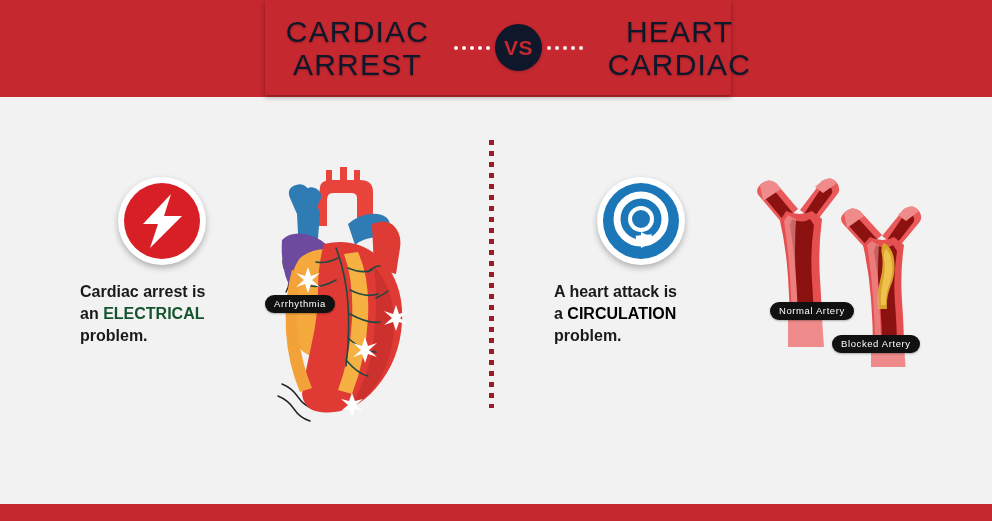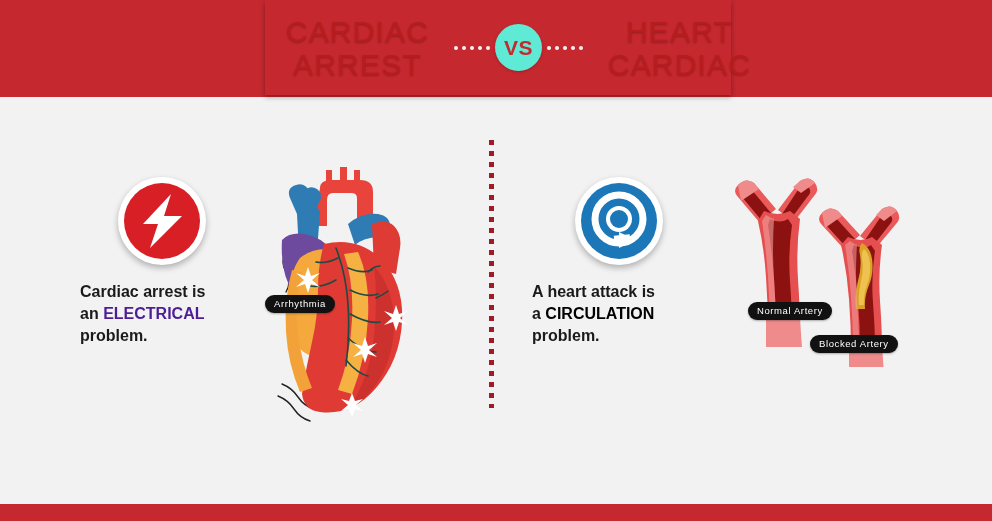--- a/index.html
+++ b/index.html
@@ -43,21 +43,21 @@
     position: absolute;
     left: 265px;
     top: 0;
     width: 466px;
     height: 95px;
     display: flex;
     align-items: center;
     justify-content: space-between;
   }
   .header-title {
-    color: #b91c1c;
+    color: #0f172a;
     font-size: 30px;
     line-height: 33px;
     letter-spacing: 1.2px;
     text-align: center;
     font-weight: 400;
     white-space: pre-line;
     text-shadow: 0 1px 2px rgba(0,0,0,0.25);
     flex: 0 0 auto;
     width: 185px;
   }
@@ -81,21 +81,21 @@
     width: 4px;
     height: 4px;
     border-radius: 50%;
     background: #ffffff;
     opacity: 0.95;
   }
   .vs-badge {
     width: 47px;
     height: 47px;
     border-radius: 50%;
-    background: #5eead4;
+    background: #0f172a;
     color: #c5282f;
     font-size: 21px;
     font-weight: bold;
     display: flex;
     align-items: center;
     justify-content: center;
     margin: 0 5px;
     letter-spacing: 0.5px;
     box-shadow: 0 1px 3px rgba(0,0,0,0.2);
     flex: 0 0 auto;
@@ -125,21 +125,21 @@
     );
   }
 
   
   .panel {
     position: absolute;
     top: 97px;
     height: 407px;
   }
   .panel.left  { left: 0px;   width: 489px; }
-  .panel.right { left: 470px; width: 498px; }
+  .panel.right { left: 492px; width: 498px; }
 
   .badge-icon {
     position: absolute;
     width: 88px;
     height: 88px;
     border-radius: 50%;
     background: #ffffff;
     box-shadow: 0 3px 6px rgba(0,0,0,0.28);
     display: flex;
     align-items: center;
@@ -157,21 +157,21 @@
   .badge-icon .circle.blue { background: #1c77b8; }
 
   .caption {
     position: absolute;
     font-size: 16px;
     line-height: 22px;
     font-weight: bold;
     color: #1a1a1a;
     width: 220px;
   }
-  .caption .hl-red  { color: #4c1d95; }
+  .caption .hl-red  { color: #14532d; }
   .caption .hl-blue { color: #000000; }
 
   .art {
     position: absolute;
   }
 
   .pill {
     position: absolute;
     background: #111111;
     color: #ffffff;

